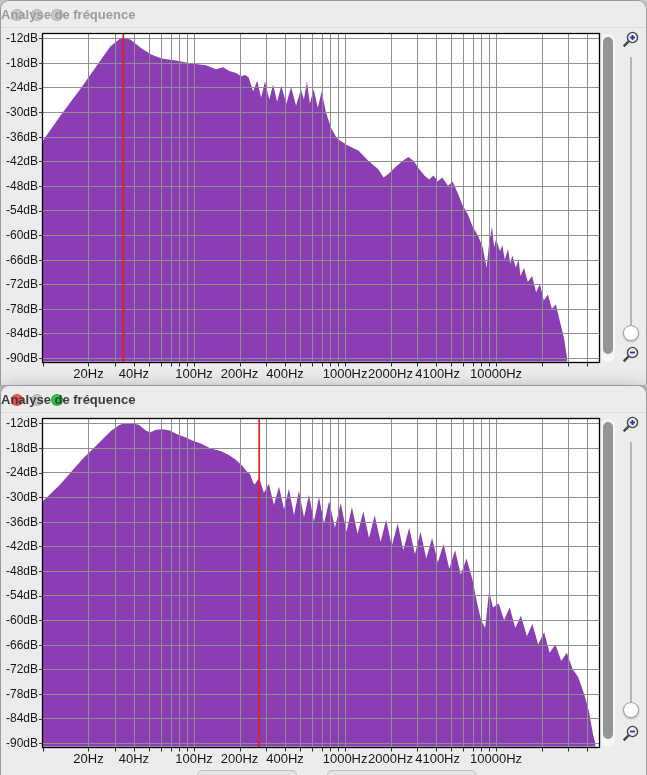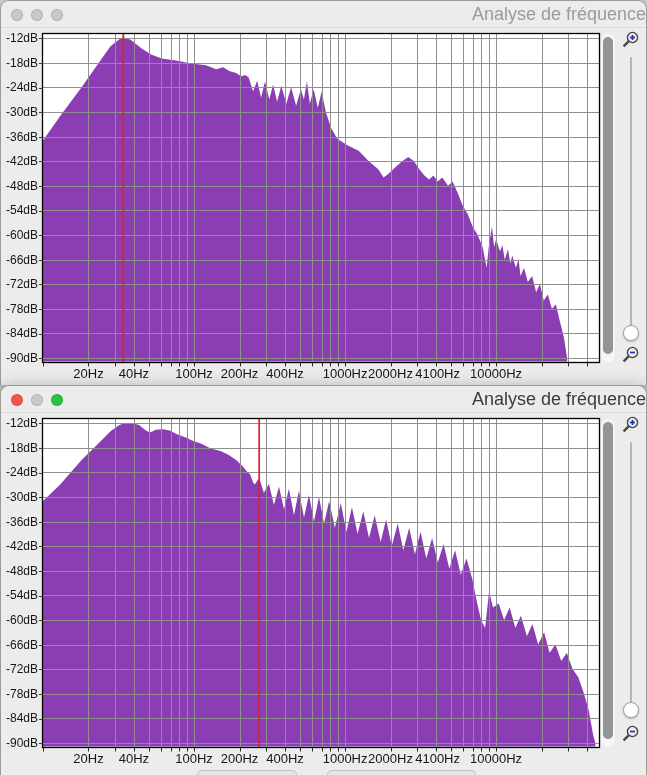--- a/index.html
+++ b/index.html
@@ -7,21 +7,21 @@
        background:#d6d6d6;font-family:"Liberation Sans",sans-serif;}
   .window{position:absolute;left:0;width:647px;background:#ececec;
           border:1px solid #9a9a9a;border-bottom:none;border-radius:9px 9px 0 0;
           box-shadow:0 4px 18px rgba(0,0,0,.35);box-sizing:border-box;}
   .titlebar{position:absolute;left:0;top:0;width:100%;height:26px;
             background:#ececec;border-bottom:1px solid #dcdcdc;border-radius:9px 9px 0 0;}
   .lights{position:absolute;left:10px;top:8px;display:flex;gap:8px;}
   .light{width:12px;height:12px;border-radius:50%;background:#c9c9c9;
          border:1px solid rgba(0,0,0,.12);box-sizing:border-box;}
   .title{position:absolute;left:0;top:0;width:100%;height:26px;line-height:27px;
-         text-align:right;font-size:18px;font-weight:normal;color:#9b9b9b;}
+         text-align:left;font-size:13px;font-weight:bold;color:#9b9b9b;}
   svg.plot{position:absolute;left:0;top:0;}
   .yaxis{position:absolute;left:0;top:0;width:42px;height:100%;border-radius:9px;}
   .ylabel{position:absolute;right:0;height:16px;line-height:16px;font-size:12px;
           color:#161616;white-space:nowrap;}
   .ylabel .num.b,.xlabel .num.b{font-weight:normal;}
   .ytick{display:inline-block;width:4px;height:1px;background:#3a3a3a;
          vertical-align:middle;margin-left:1px;}
   .xaxis{position:absolute;left:0;top:361px;width:647px;height:22px;}
   .xlabel{position:absolute;top:4px;transform:translateX(-50%);font-size:13px;
           color:#161616;white-space:nowrap;}

